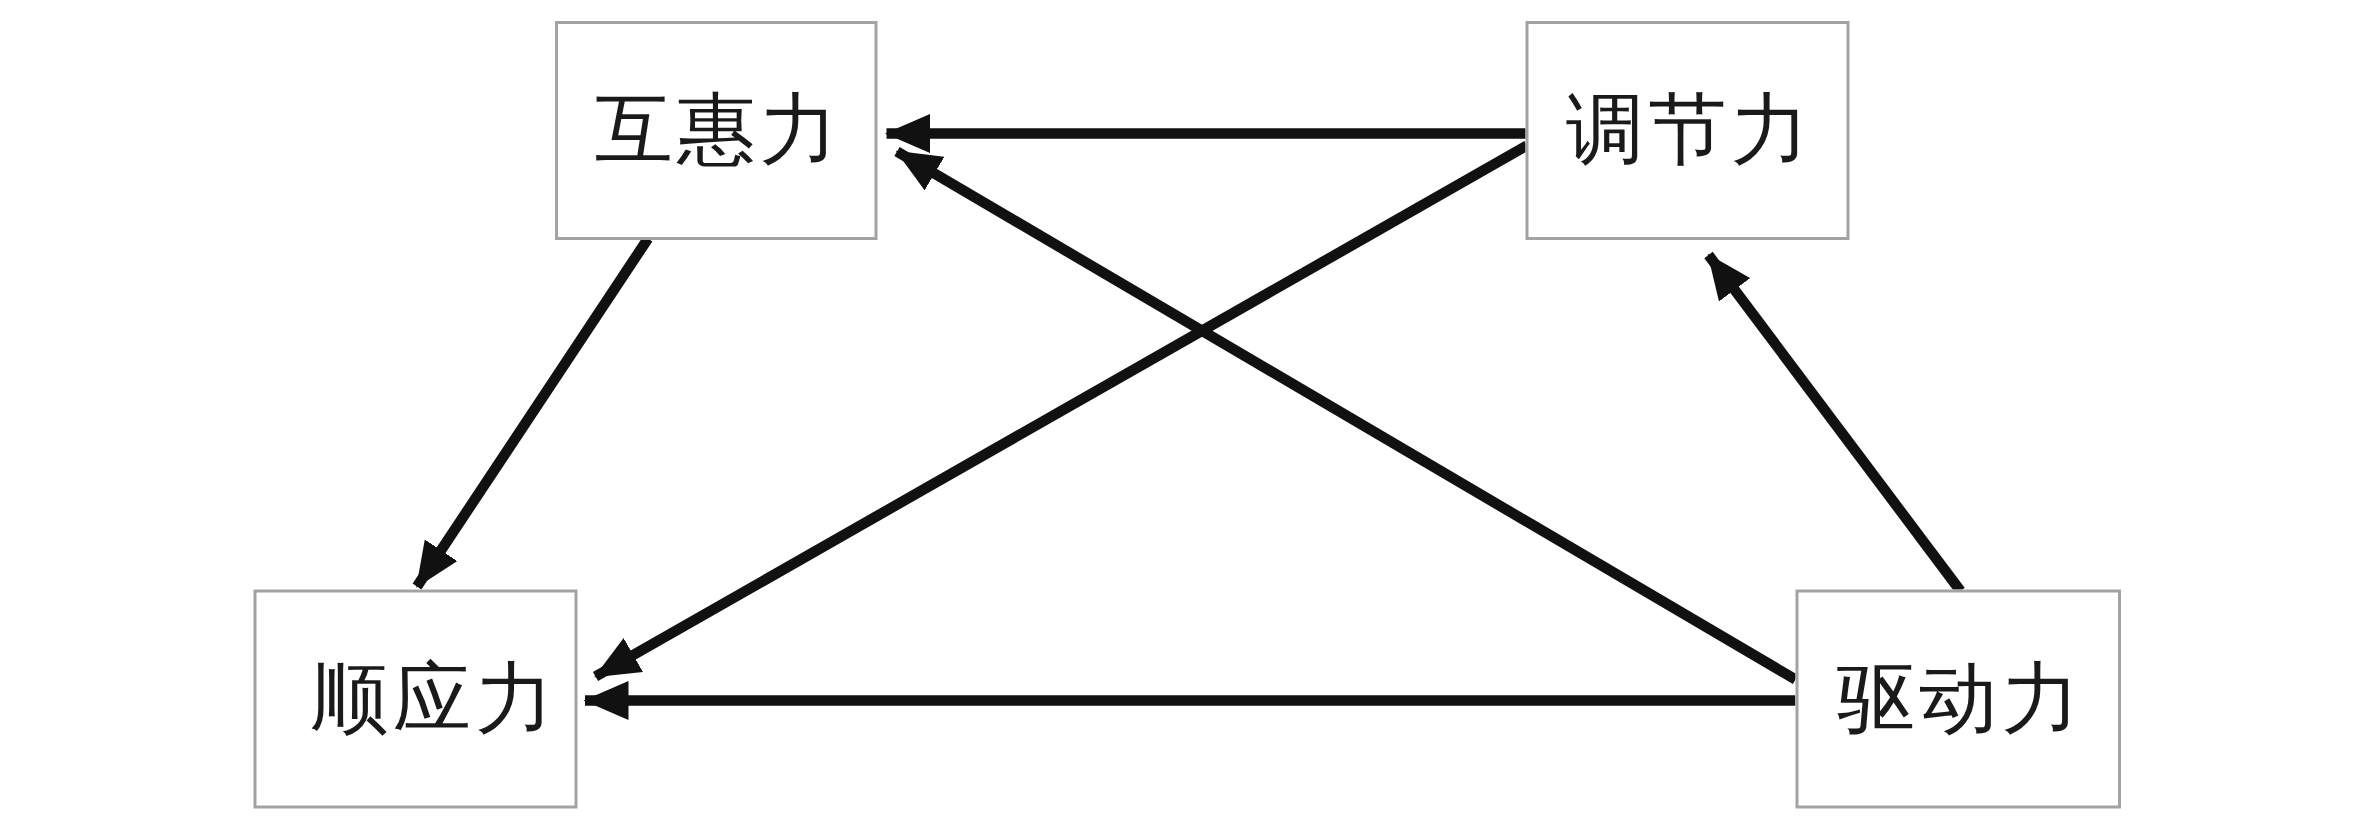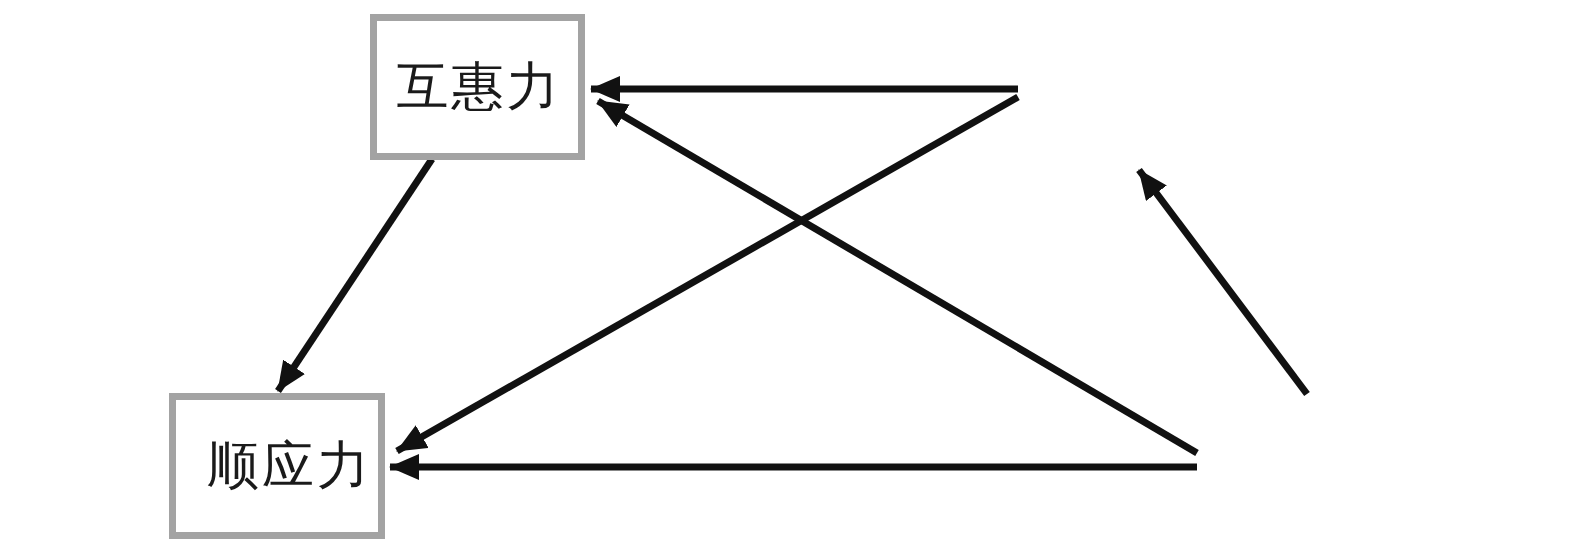--- a/index.html
+++ b/index.html
@@ -19,27 +19,26 @@
     position: absolute;
     left: 0;
     top: 0;
     width: 1575px;
     height: 552px;
     z-index: 1;
   }
   .node {
     position: absolute;
     box-sizing: border-box;
-    border: 7px solid #a3a3a3;
+    border: 2px solid #a3a3a3;
     background: #ffffff;
     display: flex;
     align-items: center;
     justify-content: center;
     z-index: 2;
-    font-family: Liberation Serif, serif;
   }
   .node .label {
     font-size: 52px;
     letter-spacing: 3px;
     color: #1a1a1a;
     white-space: nowrap;
     line-height: 1;
     padding-left: 3px; 
   }
   .node-huhui    { left: 370px;  top: 14px;  width: 215px; height: 146px; }
@@ -69,19 +68,25 @@
 
     <line x1="432" y1="159" x2="278" y2="391" stroke="#111111" stroke-width="7" marker-end="url(#ah)"></line>
 
     <line x1="1307" y1="394" x2="1139" y2="170" stroke="#111111" stroke-width="7" marker-end="url(#ah)"></line>
   </svg>
 
   <div class="node node-huhui">
     <span class="label">互惠力</span>
   </div>
 
+  <div class="node node-tiaojie">
+    <span class="label">调节力</span>
+  </div>
 
   <div class="node node-shunying">
     <span class="label">顺应力</span>
   </div>
 
+  <div class="node node-qudong">
+    <span class="label">驱动力</span>
+  </div>
 
 </div>
 
 </body></html>

